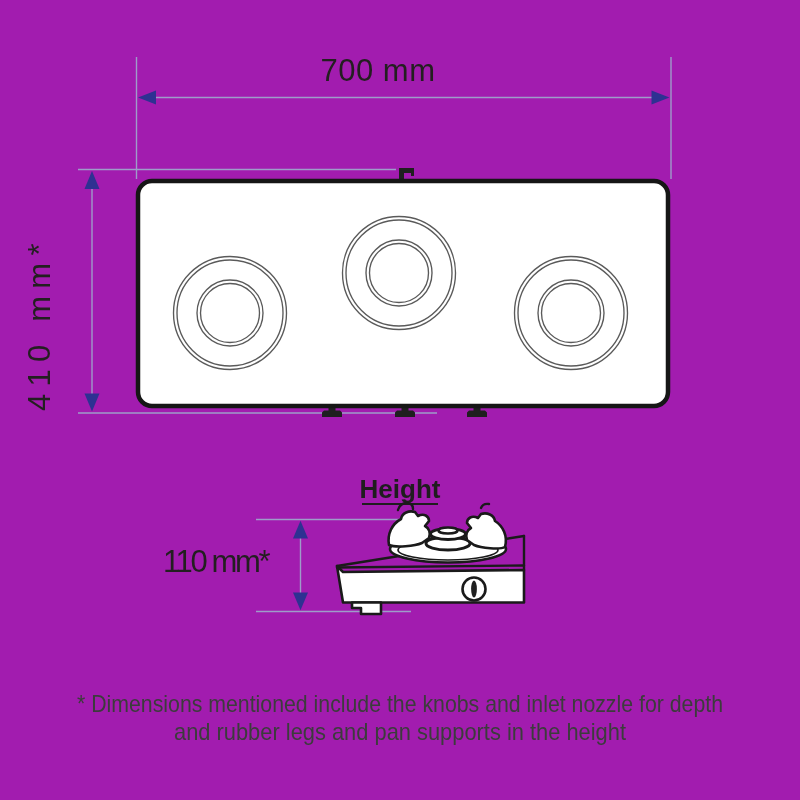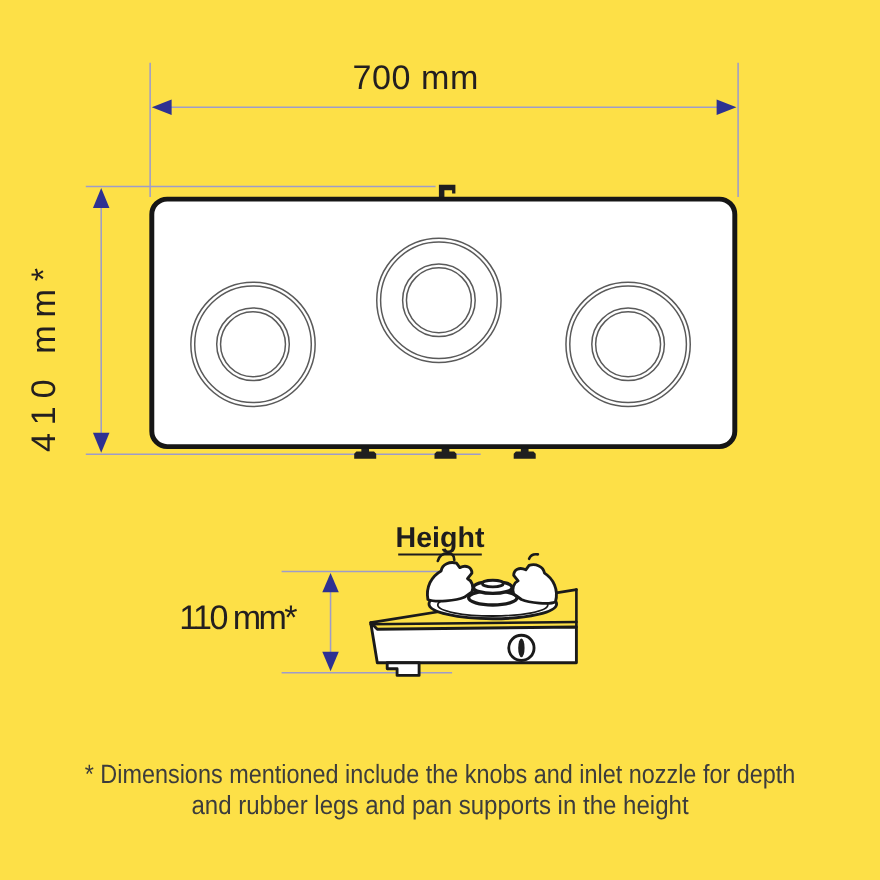--- a/index.html
+++ b/index.html
@@ -1,16 +1,16 @@
 <!DOCTYPE html>
 <html><head>
 <meta charset="utf-8">
 <style>
   html,body{margin:0;padding:0;background:#ffffff;}
-  .canvas{position:relative;width:800px;height:800px;background:#fde047;overflow:hidden;
+  .canvas{position:relative;width:800px;height:800px;background:#a21caf;overflow:hidden;
           font-family:"Liberation Sans",sans-serif;}
   svg{display:block;}
   
   .dimline{stroke:#9e9cc9;stroke-width:1.4;fill:none;}
   .arrow{fill:#2e3192;stroke:none;}
   .dim-label{font-family:"Liberation Sans",sans-serif;font-size:31px;fill:#231f20;letter-spacing:.5px;}
   .height-title{font-family:"Liberation Sans",sans-serif;font-size:26px;font-weight:600;fill:#1f1d1e;}
   .footnote{font-family:"Liberation Sans",sans-serif;font-size:24px;fill:#3c3c3c;}
   
   .thick{fill:#ffffff;stroke:#161616;stroke-width:4.5;}

